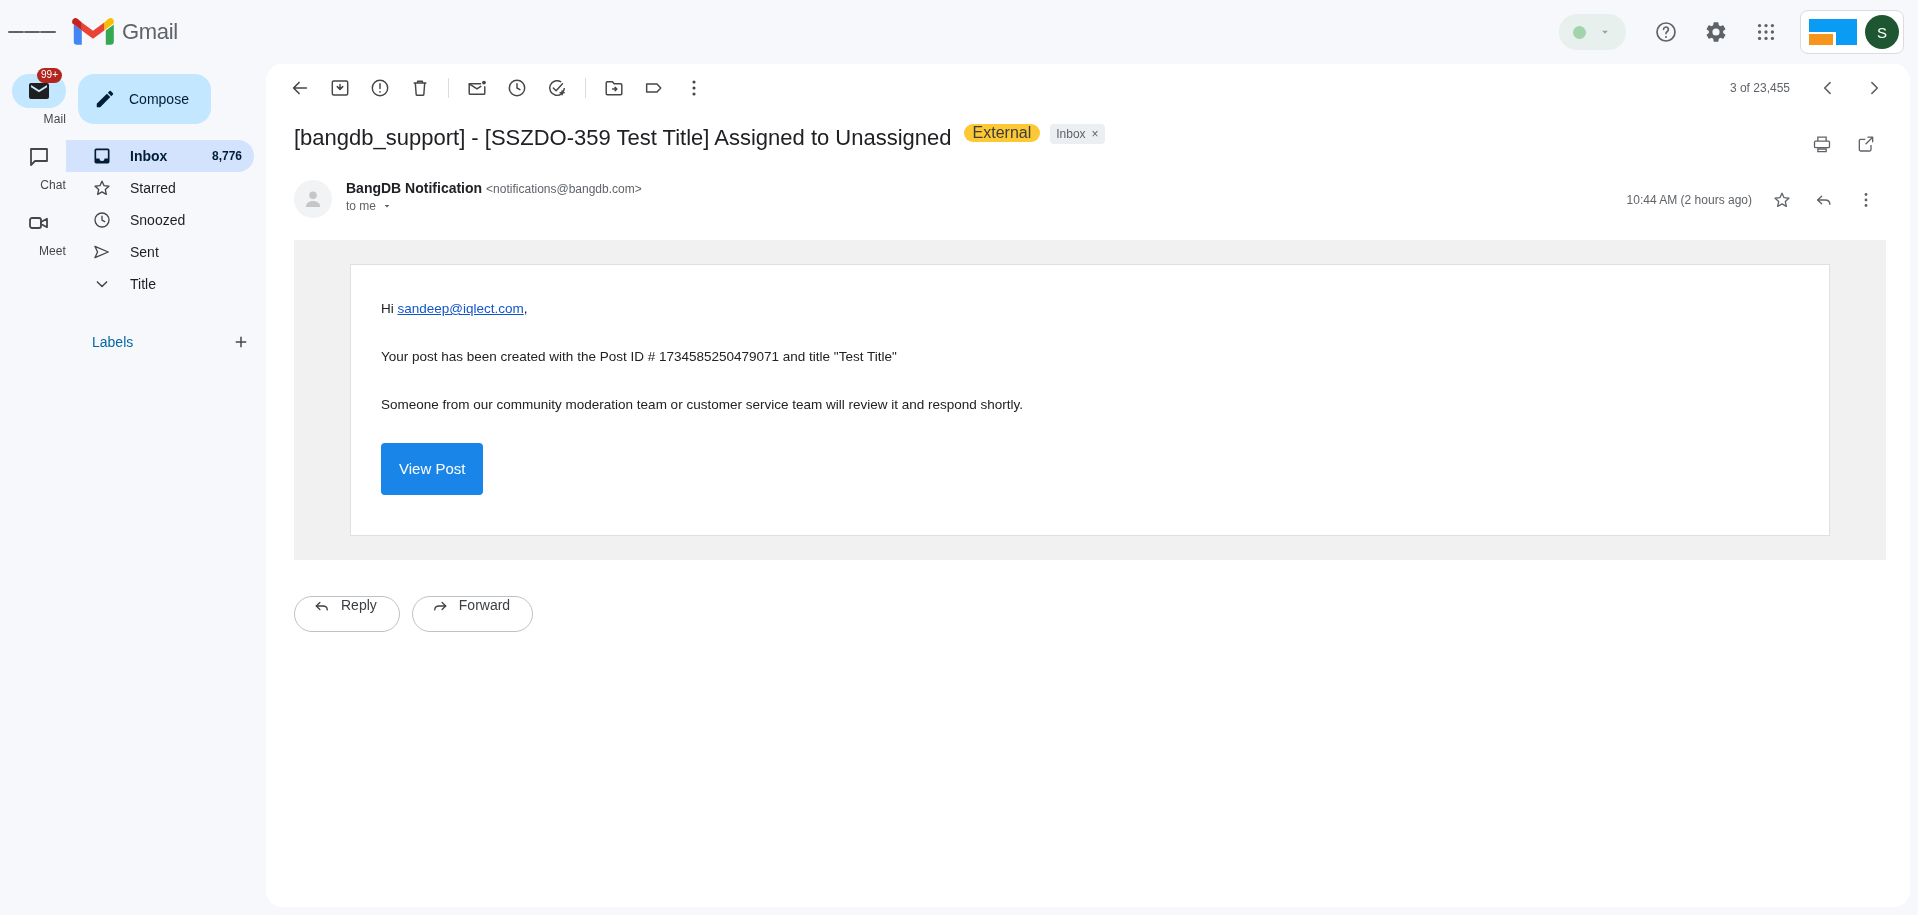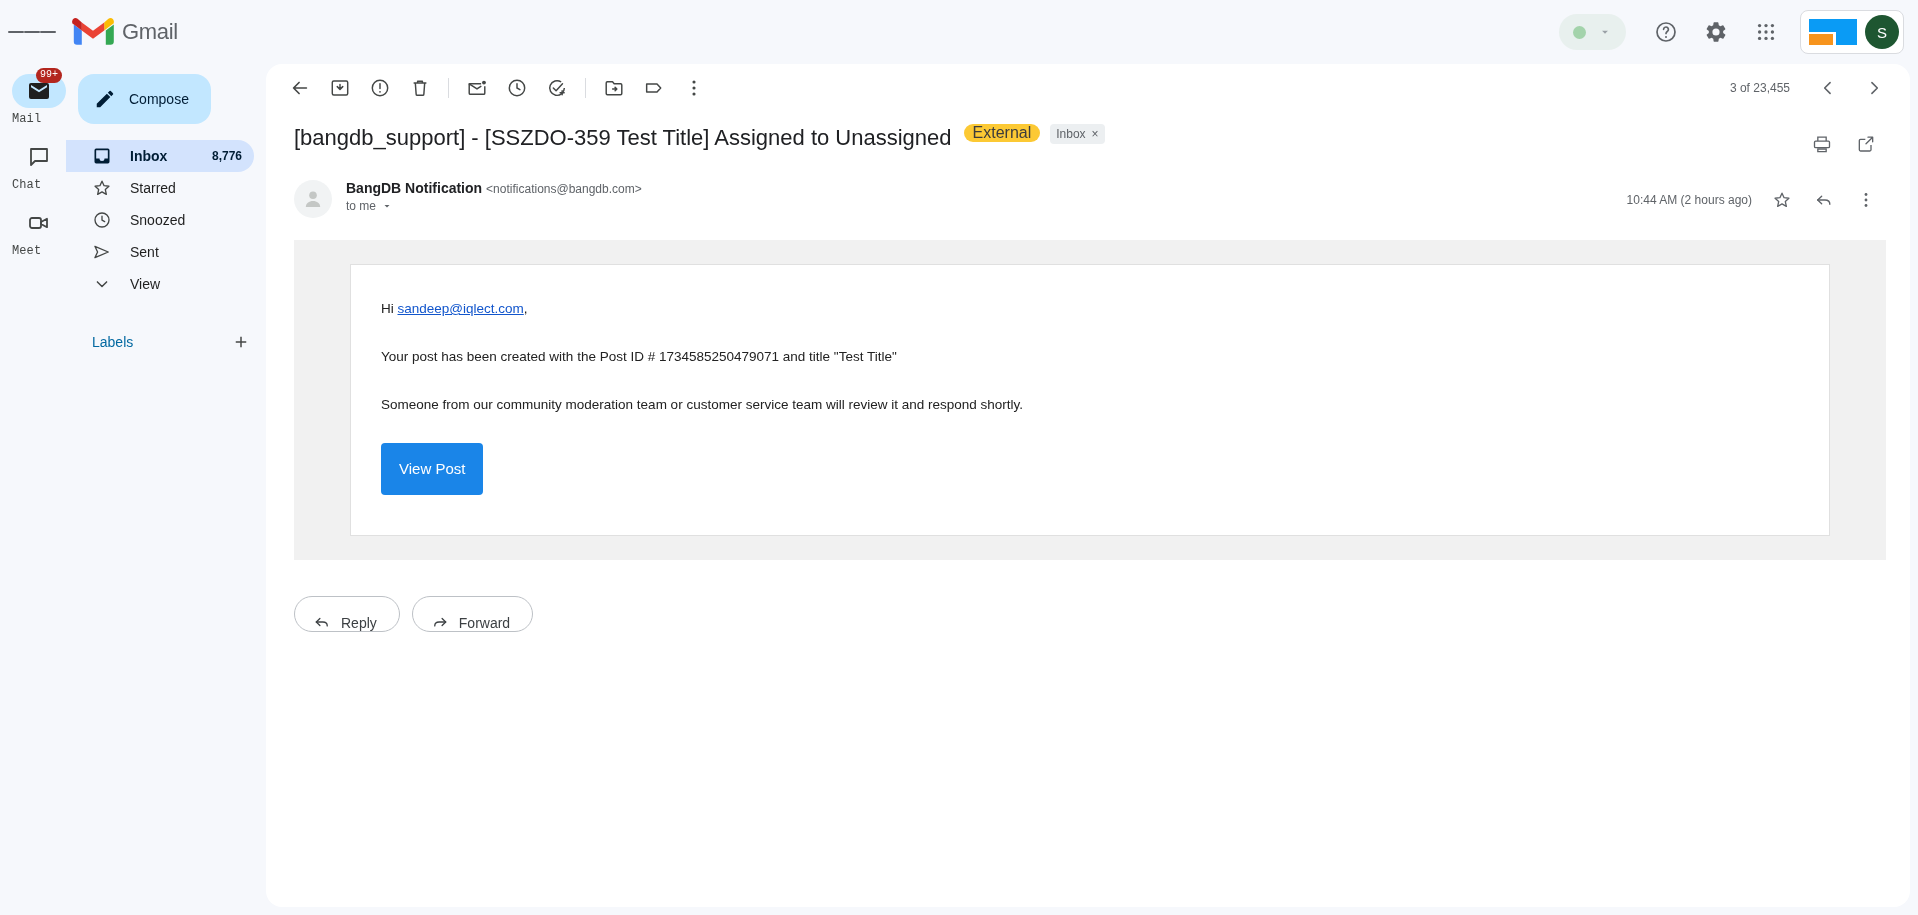--- a/index.html
+++ b/index.html
@@ -62,22 +62,22 @@
     width: 34px; height: 34px; border-radius: 50%; background: #1e5631; color: #fff;
     display: flex; align-items: center; justify-content: center; font-size: 15px; margin-left: 6px;
   }
 
   
   .body { flex: 1; display: flex; min-height: 0; }
 
   
   .rail { width: 66px; flex: 0 0 66px; background: #f6f8fc; padding-top: 4px; }
   .rail-item {
-    width: 66px; display: flex; flex-direction: column; align-items: flex-start; cursor: pointer;
-    padding: 6px 12px 8px; position: relative; font-family: Liberation Mono, monospace;
+    width: 66px; display: flex; flex-direction: column; align-items: flex-end; cursor: pointer;
+    padding: 6px 0 8px; position: relative;
   }
   .rail-ico-wrap {
     width: 54px; height: 34px; border-radius: 17px; display: flex; align-items: center; justify-content: center;
     position: relative;
   }
   .rail-item.active .rail-ico-wrap { background: #c2e7ff; }
   .rail-label { font-size: 12px; color: #444746; margin-top: 4px; letter-spacing: .1px; }
   .rail-badge {
     position: absolute; top: -6px; right: 4px; background: #b3261e; color: #fff; font-size: 10px;
     line-height: 14px; height: 15px; min-width: 25px; border-radius: 8px; padding: 0 4px; text-align: center;
@@ -158,21 +158,21 @@
   .mail-p { font-size: 13.5px; color: #222; line-height: 20px; margin-bottom: 28px; }
   .mail-link { color: #1155cc; text-decoration: underline; cursor: pointer; }
   .view-post-btn {
     display: inline-block; background: #1a85e8; color: #fff; font-size: 15px; line-height: 20px;
     padding: 16px 18px; border-radius: 4px; border: none; cursor: pointer;
     font-family: "Liberation Sans", sans-serif;
   }
 
   .reply-row { display: flex; gap: 12px; padding: 36px 0 0 28px; }
   .pill-btn {
-    display: flex; align-items: flex-end; gap: 10px; height: 36px; padding: 0 22px 0 18px;
+    display: flex; align-items: flex-start; gap: 10px; height: 36px; padding: 0 22px 0 18px;
     border: 1px solid #bdc1c6; border-radius: 18px; background: #fff; cursor: pointer;
     font-size: 14px; color: #3c4043; font-family: "Liberation Sans", sans-serif;
   }
 
   svg { display: block; }
 </style>
 </head>
 <body>
 
 <div class="app">
@@ -313,21 +313,21 @@
           <svg width="20" height="20" viewBox="0 0 24 24" fill="none" stroke="#444746" stroke-width="1.6">
             <path d="M3.5 5.2l16 6.8-16 6.8 3.2-6.8-3.2-6.8z" stroke-linejoin="round"></path>
           </svg>
           <span>Sent</span>
         </div>
 
         <div class="nav-item">
           <svg width="20" height="20" viewBox="0 0 24 24" fill="none" stroke="#444746" stroke-width="1.8">
             <path d="M6.5 9.5l5.5 5.5 5.5-5.5" stroke-linecap="round" stroke-linejoin="round"></path>
           </svg>
-          <span>View</span>
+          <span>Title</span>
         </div>
       </div>
 
       <div class="labels-head">
         <span>Labels</span>
         <span class="labels-add">
           <svg width="18" height="18" viewBox="0 0 24 24" fill="#444746">
             <path d="M11 5h2v14h-2z"></path>
               <path d="M5 11h14v2H5z"></path>
           </svg>

